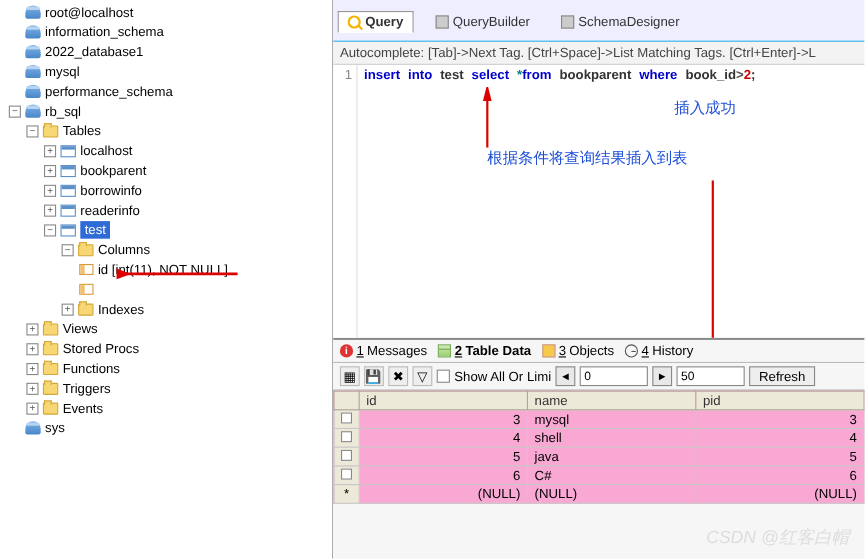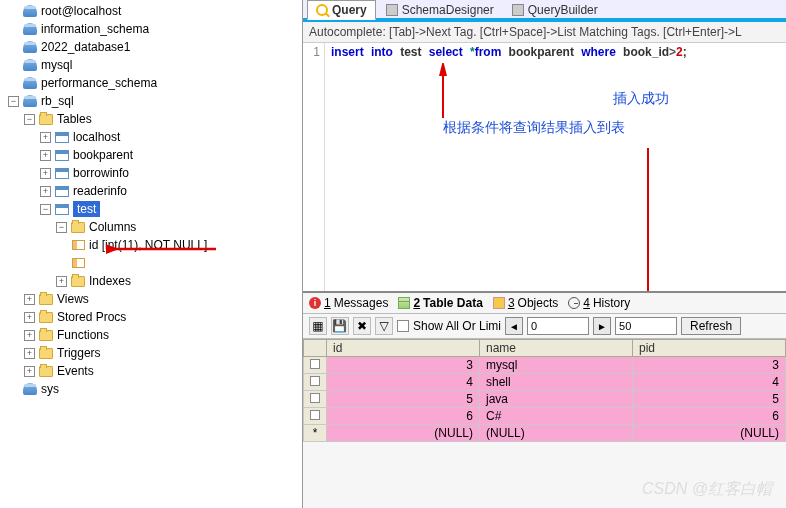--- a/index.html
+++ b/index.html
@@ -18,21 +18,21 @@
 .db-icon:before { content:""; position:absolute; top:1px; left:1px; right:1px; height:3px; background:#b7d4f0; border-radius:6px; }
 .folder-icon { width:14px; height:11px; display:inline-block; margin-right:4px; background:#f7d674; border:1px solid #d4a838; border-radius:1px; position:relative; }
 .folder-icon:before { content:""; position:absolute; top:-3px; left:0; width:5px; height:3px; background:#f7d674; border:1px solid #d4a838; border-bottom:none; }
 .table-icon { width:14px; height:11px; display:inline-block; margin-right:4px; background:#fff; border:1px solid #5a8fc9; position:relative; }
 .table-icon:before { content:""; position:absolute; top:0; left:0; right:0; height:3px; background:#5a8fc9; }
 .col-icon { width:13px; height:10px; display:inline-block; margin-right:4px; background:#fff; border:1px solid #d89c3c; position:relative; }
 .col-icon:before { content:""; position:absolute; top:0; left:0; width:4px; bottom:0; background:#f0c070; }
 .tree-label { color:#000; }
 .tree-label.selected { background:#2f6bd6; color:#fff; padding:1px 4px; }
 .right { flex:1; display:flex; flex-direction:column; background:#fff; position:relative; }
-.tab-bar { display:flex; align-items:center; height:22px; padding:2px 4px 0; border-bottom:4px solid #0ea5e9; gap:2px; background:#eef; }
+.tab-bar { display:flex; align-items:center; height:38px; padding:2px 4px 0; border-bottom:1px solid #0ea5e9; gap:12px; background:#eef; }
 .tab { display:flex; align-items:center; padding:2px 8px; gap:4px; color:#333; cursor:pointer; }
 .tab.active { background:#fff; border:1px solid #999; border-bottom:1px solid #fff; font-weight:bold; }
 .mag-icon { width:12px; height:12px; display:inline-block; border:2px solid #f4b400; border-radius:50%; position:relative; }
 .mag-icon:after { content:""; position:absolute; width:5px; height:2px; background:#f4b400; bottom:-2px; right:-4px; transform:rotate(45deg); }
 .qb-icon,.sd-icon { width:12px; height:12px; display:inline-block; background:#ccc; border:1px solid #888; }
 .autocomplete { padding:3px 6px; background:#f3f3f3; color:#444; border-bottom:1px solid #ccc; white-space:nowrap; overflow:hidden; }
 .editor { flex:0 0 248px; display:flex; background:#fff; position:relative; overflow:hidden; }
 .gutter { width:22px; background:#fff; border-right:1px solid #ddd; text-align:right; padding:2px 4px 0 0; color:#888; font-family:Consolas,monospace; }
 .code { flex:1; padding:2px 6px; font-family:Consolas,monospace; color:#333; white-space:pre;font-weight:bold; }
 .kw-blue { color:#0000cc; }
@@ -180,26 +180,26 @@
       </div>
  </div>
 
  <div class="right">
   <div class="tab-bar">
    <div class="tab active">
           <span class="mag-icon"></span>
           <span>Query</span>
         </div>
    <div class="tab">
+          <span class="qb-icon"></span>
+          <span>QueryBuilder</span>
+        </div>
+   <div class="tab">
           <span class="sd-icon"></span>
           <span>SchemaDesigner</span>
-        </div>
-   <div class="tab">
-          <span class="qb-icon"></span>
-          <span>QueryBuilder</span>
         </div>
   </div>
   <div class="autocomplete">Autocomplete: [Tab]-&gt;Next Tag. [Ctrl+Space]-&gt;List Matching Tags. [Ctrl+Enter]-&gt;L</div>
   <div class="editor">
    <div class="gutter"><span>1</span></div>
    <div class="code"><span class="kw-blue">insert</span> <span class="kw-blue">into</span> <span>test</span> <span class="kw-blue">select</span> <span class="kw-teal">*</span><span class="kw-blue">from</span> <span>bookparent</span> <span class="kw-blue">where</span> <span>book_id</span><span class="kw-gray">&gt;</span><span class="op-red">2</span><span>;</span></div>
    <svg class="arrow-svg" style="left:120px;top:20px" width="40" height="60">
           <defs>
             <marker id="ah1" markerWidth="8" markerHeight="8" refX="4" refY="2" orient="auto">
               <path d="M0,0 L8,2 L0,4 Z" fill="#d00"></path>

